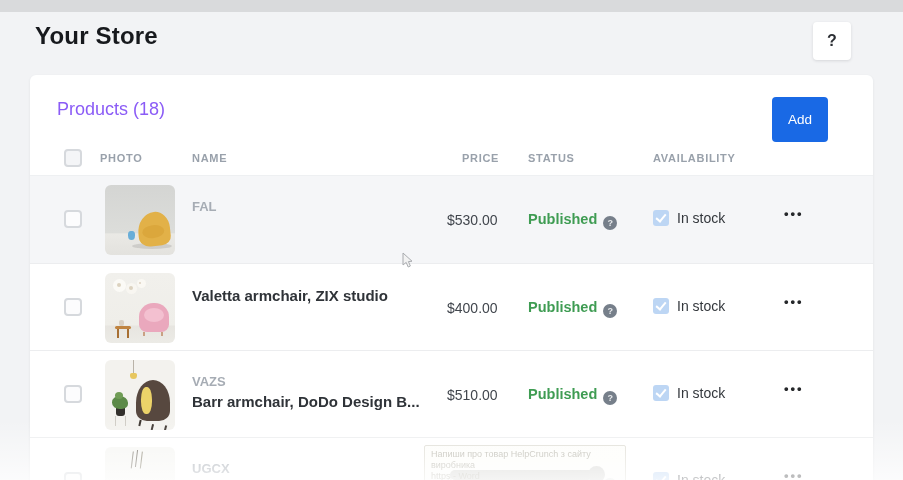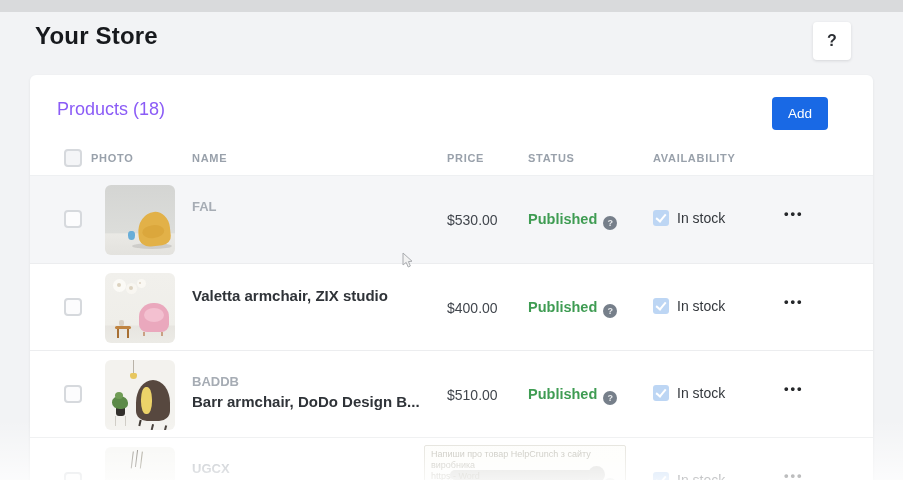--- a/index.html
+++ b/index.html
@@ -13,30 +13,30 @@
                 color:#17191d; letter-spacing:.2px; }
   .help-btn { position:absolute; left:813px; top:22px; width:38px; height:38px; background:#fff;
               border-radius:4px; box-shadow:0 1px 3px rgba(40,45,60,.14);
               display:flex; align-items:center; justify-content:center;
               font-size:16px; font-weight:700; color:#2b2e33; cursor:pointer; }
 
   
   .card { position:absolute; left:30px; top:75px; width:843px; height:405px; background:#fff;
           border-radius:6px 6px 0 0; box-shadow:0 1px 3px rgba(40,45,60,.08); overflow:hidden; }
   .panel-title { position:absolute; left:27px; top:24px; font-size:18px; color:#8b5cf6; }
-  .add-btn { position:absolute; left:742px; top:22px; width:56px; height:33px; background:#1969e5;
+  .add-btn { position:absolute; left:742px; top:22px; width:56px; height:45px; background:#1969e5;
              border:none; border-radius:4px; color:#fff; font-size:13.5px;
              font-family:inherit; cursor:pointer; }
 
   
   .thead { position:absolute; left:0; top:68px; width:843px; height:33px;
            border-bottom:1px solid #eef0f2; }
   .th { position:absolute; top:9px; font-size:11px; font-weight:700; color:#99a1ab;
         letter-spacing:.7px; }
-  .th-photo { left:61px; } .th-name { left:162px; } .th-price { left:417px; }
+  .th-photo { left:70px; } .th-name { left:162px; } .th-price { left:432px; }
   .th-status { left:498px; } .th-avail { left:623px; }
 
   .cbx { position:absolute; width:18px; height:18px; border:2px solid #d6d9dd;
          border-radius:4px; background:#fcfcfd; cursor:pointer; }
   .thead .cbx { left:34px; top:6px; background:#f4f5f7; }
 
   
   .rows { position:absolute; left:0; top:101px; width:843px; }
   .row { position:relative; width:843px; height:87px; background:#fff; }
   .row + .row { border-top:1px solid #ecedef; }
@@ -197,21 +197,21 @@
       <div class="row">
         <span class="cbx"></span>
         <div class="photo p3">
             <i class="lamp"></i>
             <i class="stand"></i>
             <i class="pot"></i>
             <i class="plant"></i>
             <i class="chair"></i>
           </div>
         <div class="names">
-          <div class="code">BADDB</div>
+          <div class="code">VAZS</div>
           <div class="pname">Barr armchair, DoDo Design B...</div>
         </div>
         <div class="price">$510.00</div>
         <div class="status"><span>Published</span><span class="qbadge">?</span></div>
         <div class="avail">
           <span class="stock-cbx"></span>
           <span class="stock-label">In stock</span>
         </div>
         <div class="menu">•••</div>
       </div>

